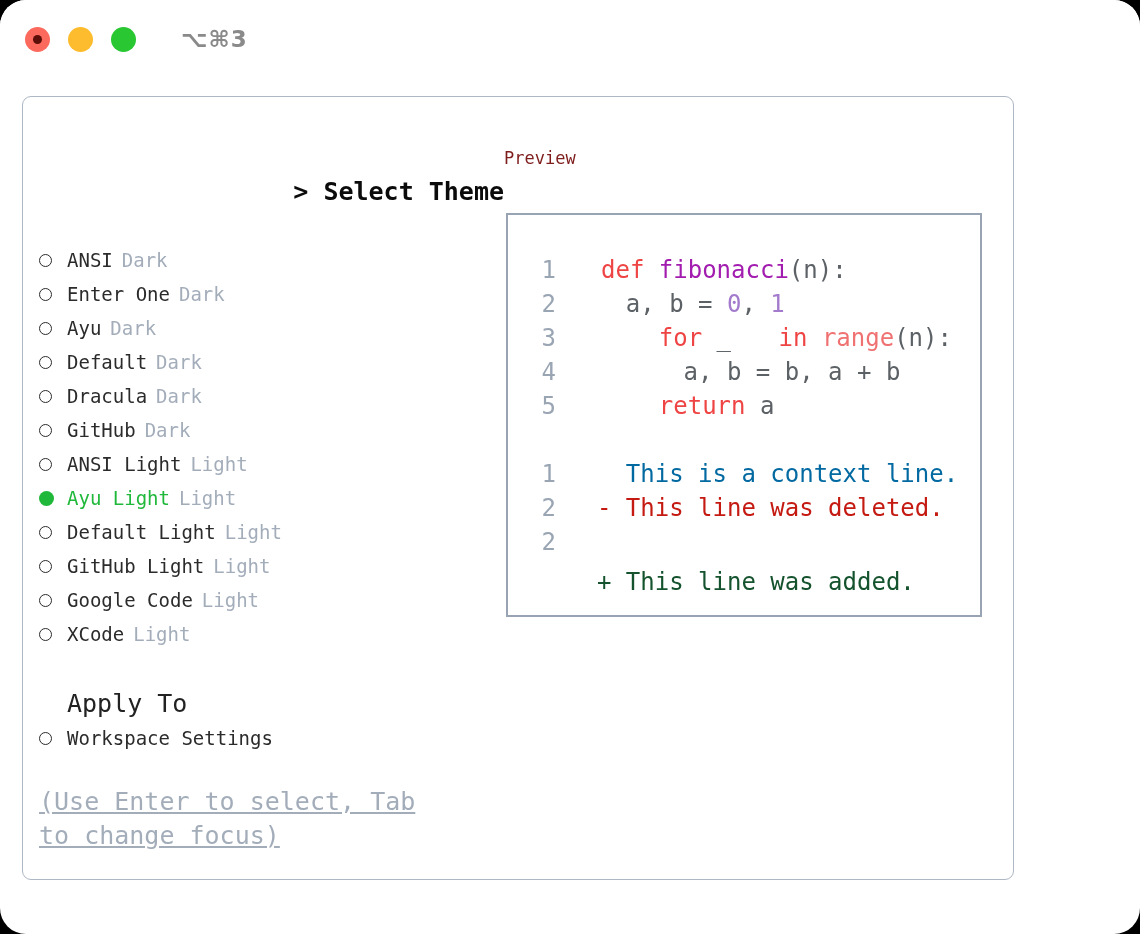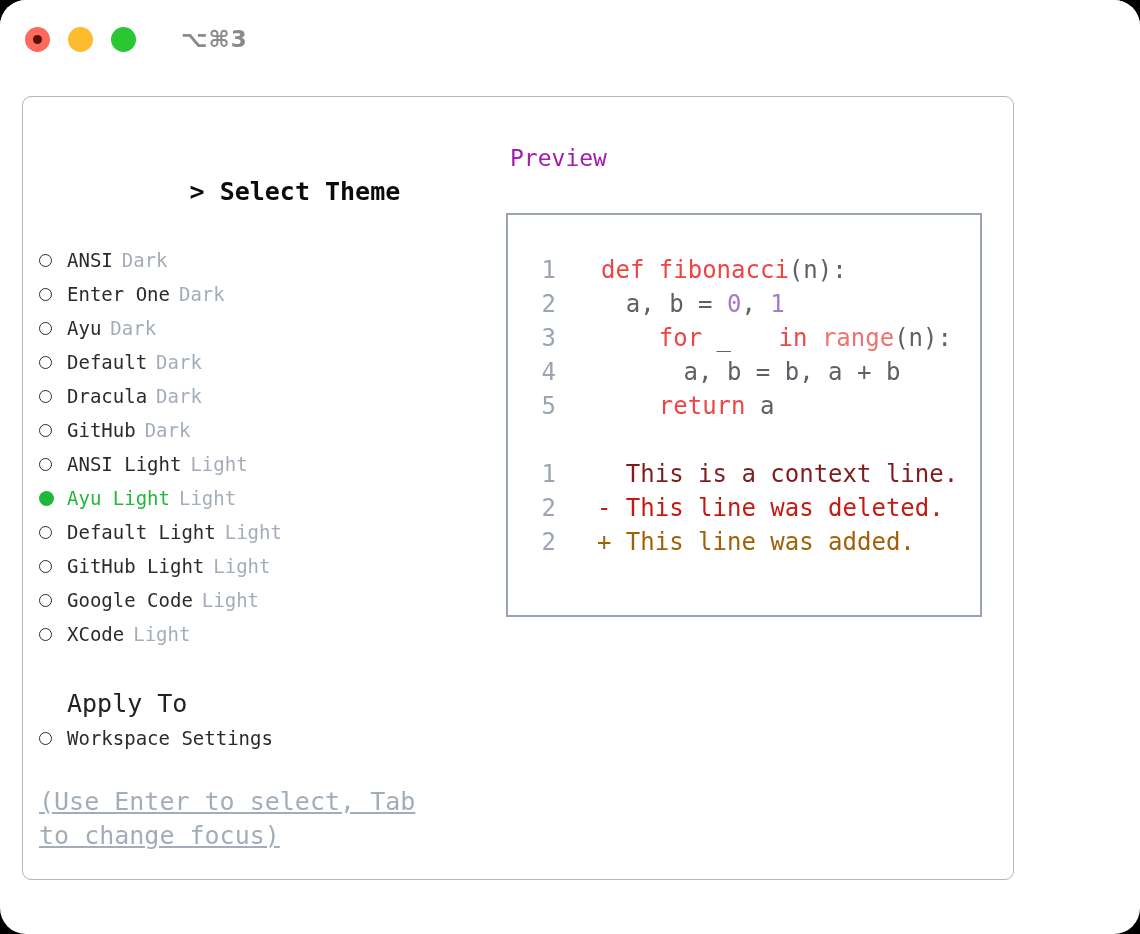--- a/index.html
+++ b/index.html
@@ -78,20 +78,21 @@
   .col-right { flex: 1; }
 
   
   .section-head {
     font-size: 25px;
     font-weight: bold;
     color: #0b0b0b;
     white-space: pre;
     line-height: 34px;
     margin-bottom: 0px;
+    text-align: right;
   }
   .sub-head {
     font-size: 25px;
     color: #222222;
     white-space: pre;
     line-height: 34px;
     padding-left: 28px;
   }
 
   .opt {
@@ -136,24 +137,24 @@
     font-size: 25px;
     color: #a3adba;
     line-height: 34px;
     width: 410px;
     word-spacing: 0px;
     text-decoration: underline;
   }
 
   
   .preview-title {
-    font-size: 23px;
-    color: #a21caf;
-    line-height: 34px;
-    margin-left: 6px;
+    font-size: 17px;
+    color: #7f1d1d;
+    line-height: 34px;
+    margin-left: 0;
   }
   .preview-box {
     margin-top: 38px;
     margin-left: 2px;
     width: 476px;
     height: 404px;
     border: 2px solid #98a3b3;
     background: #ffffff;
     padding: 38px 0 0 14px;
   }
@@ -166,29 +167,29 @@
   .ln {
     width: 34px;
     flex: none;
     text-align: right;
     color: #9aa5b4;
     margin-right: 12px;
   }
   .code-body { color: #5c6166; }
 
   .tok-kw   { color: #ef4444; margin-left: 33px; }
-  .tok-fn   { color: #ef4444; }
+  .tok-fn   { color: #a21caf; }
   .tok-num  { color: #a37acc; }
   .tok-call { color: #f07171; }
   .tok-plain{ color: #5c6166; }
 
   .diff-gap { height: 34px; }
-  .diff-ctx { color: #7f1d1d; }
+  .diff-ctx { color: #0369a1; }
   .diff-del { color: #c41a11; }
-  .diff-add { color: #a16207; }
+  .diff-add { color: #14532d; margin-top: 40px; }
 </style>
 </head>
 <body>
 
 <div class="window">
 
   <div class="titlebar">
     <div class="traffic">
       <div class="dot red">
         <div class="rec"></div>

